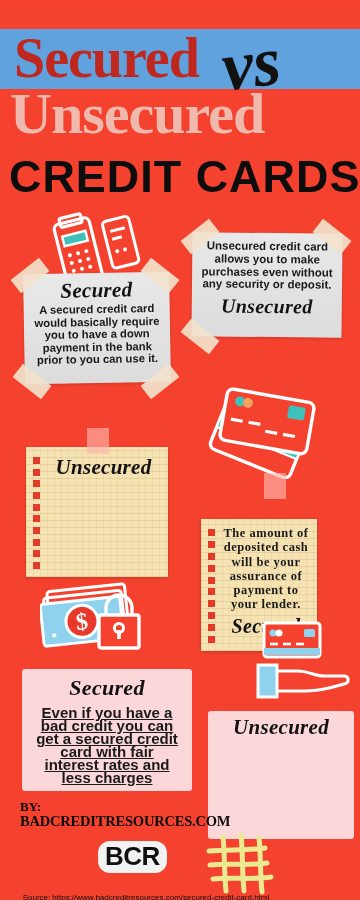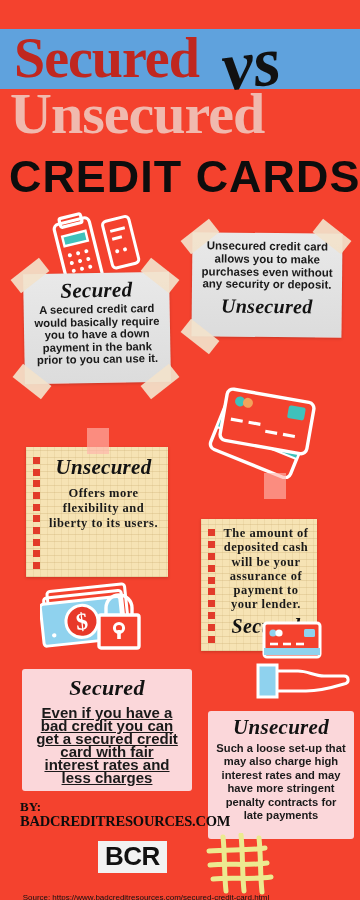--- a/index.html
+++ b/index.html
@@ -93,21 +93,21 @@
   .by{
     position:absolute;left:20px;top:778px;
     font-family:"Liberation Serif",serif;font-weight:bold;
     color:#0d0d0d;font-size:13px;line-height:15px;z-index:5;
   }
   .by .dom{font-size:14.5px;display:block;letter-spacing:-.2px;}
   .bcr{
     position:absolute;left:98px;top:820px;
     background:#f2f2f2;padding:1px 7px 2px 7px;
     font-family:"Liberation Sans",sans-serif;font-weight:bold;
-    font-size:26px;line-height:29px;color:#111;letter-spacing:-.5px;
+    font-size:26px;line-height:29px;color:#111;letter-spacing:-.5px;border-radius:12px;
   }
   .hatch{position:absolute;left:205px;top:812px;}
   .source{
     position:absolute;left:0;top:872px;width:292px;text-align:center;
     font-family:"Liberation Sans",sans-serif;font-size:8px;color:#111;
   }
   .source a{color:#111;text-decoration:underline;}
   .source .lbl{margin-right:2px;}
 </style>
 </head>
@@ -202,21 +202,20 @@
         <i></i>
         <i></i>
         <i></i>
         <i></i>
         <i></i>
         <i></i>
         <i></i>
     </div>
     <div style="padding:8px 9px 0 22px;">
       <div class="script" style="font-size:21px;line-height:24px;text-align:center;">Unsecured</div>
-      <div class="body-serif" style="font-size:12.5px;line-height:15px;margin-top:7px;">Offers more flexibility and liberty to its users.</div>
     </div>
   </div>
   <div class="tape pink" style="left:87px;top:407px;width:22px;height:26px;"></div>
 
   <div class="card paper-cream" style="left:201px;top:498px;width:116px;height:132px;">
     <div class="holes">
       <i></i>
         <i></i>
         <i></i>
         <i></i>
@@ -277,21 +276,20 @@
   <div class="card paper-pink" style="left:22px;top:648px;width:170px;height:122px;">
     <div style="padding:6px 10px 0 10px;">
       <div class="script" style="font-size:22px;line-height:26px;text-align:center;">Secured</div>
       <div class="body-txt" style="font-size:15px;line-height:13px;margin-top:5px;text-decoration:underline;">Even if you have a bad credit you can get a secured credit card with fair interest rates and less charges</div>
     </div>
   </div>
 
   <div class="card paper-pink" style="left:208px;top:690px;width:146px;height:128px;">
     <div style="padding:4px 7px 0 7px;">
       <div class="script" style="font-size:21px;line-height:25px;text-align:center;">Unsecured</div>
-      <div class="body-txt" style="font-size:11.2px;line-height:13.4px;margin-top:2px;">Such a loose set-up that may also charge high interest rates and may have more stringent penalty contracts for late payments</div>
     </div>
   </div>
 
   <div class="by">
     <span>BY:</span>
     <span class="dom">BADCREDITRESOURCES.COM</span>
   </div>
 
   <div class="bcr">BCR</div>
 

